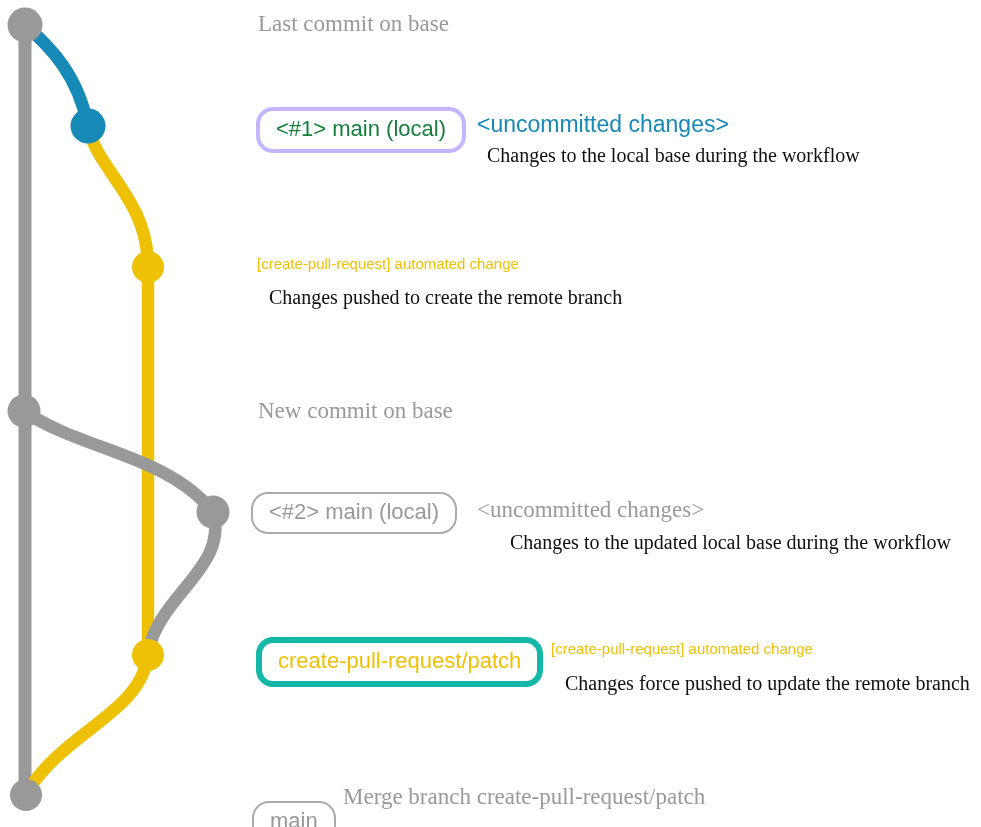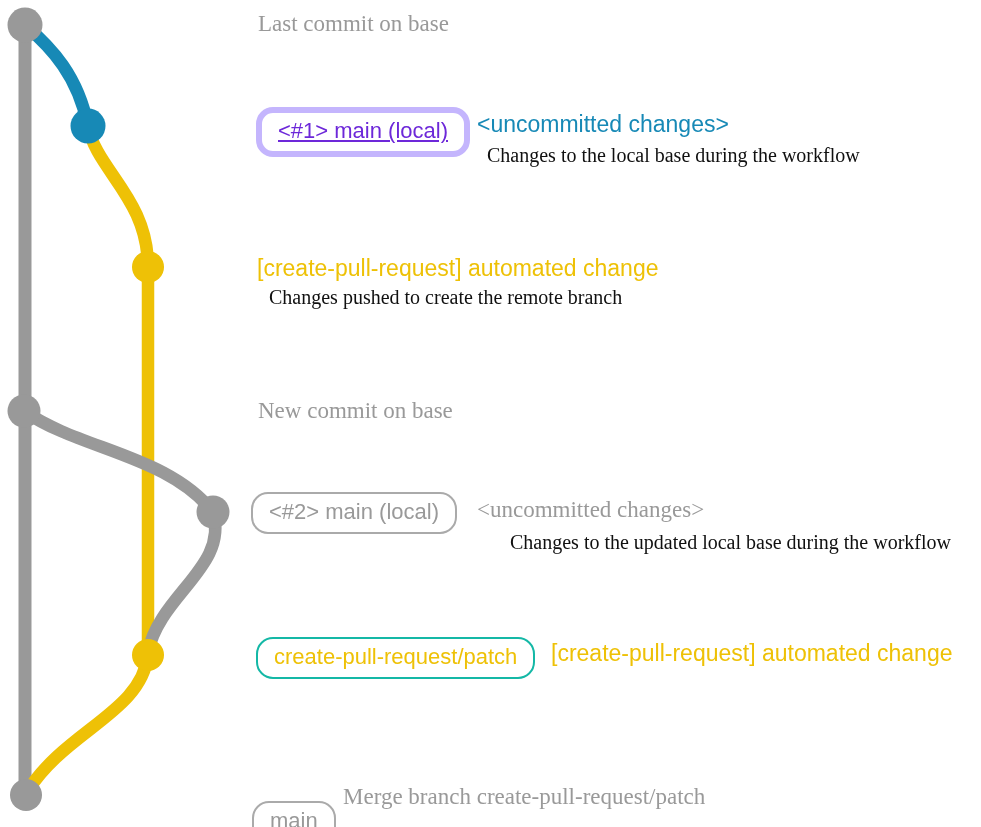--- a/index.html
+++ b/index.html
@@ -10,36 +10,36 @@
     background: #ffffff;
     overflow: hidden;
     font-family: "Liberation Sans", sans-serif;
   }
   .graph-svg { position: absolute; left: 0; top: 0; }
 
   .lbl { position: absolute; white-space: nowrap; }
 
   .gray-text  { color: #999999; font-size: 23px; font-family: Liberation Serif, serif; }
   .blue-text  { color: #1789b6; font-size: 23px; }
-  .yellow-text{ color: #eec106; font-size: 23px; }
+  .yellow-text{ color: #eec106; font-size: 15px; }
   .serif-text { color: #101010; font-size: 20px; font-family: "Liberation Serif", serif; text-align: right; }
 
   .badge {
     position: absolute;
     display: inline-block;
     font-size: 22px;
     line-height: 30px;
     padding: 3px 16px 5px 16px;
     border-radius: 17px;
     background: #ffffff;
     white-space: nowrap;
   }
-  .badge-blue   { border: 6px solid #c4b5fd; color: #6d28d9; text-decoration: underline; }
+  .badge-blue   { border: 4px solid #c4b5fd; color: #15803d; }
   .badge-gray   { border: 2px solid #aaaaaa; color: #999999; }
-  .badge-yellow { border: 2px solid #14b8a6; color: #eec106; }
+  .badge-yellow { border: 6px solid #14b8a6; color: #eec106; }
 </style>
 </head>
 <body>
 
 <div class="canvas">
 
   <svg class="graph-svg" width="250" height="827" viewBox="0 0 250 827">
 
     <path d="M25,25 L25,795" stroke="#999999" stroke-width="13" fill="none"></path>
 
@@ -74,17 +74,18 @@
   <div class="lbl gray-text" style="left:258px; top:398px;">New commit on base</div>
 
   <div class="lbl serif-text" style="left:269px; top:286px;">Changes pushed to create the remote branch</div>
 
   <div class="badge badge-gray" style="left:251px; top:492px;">&lt;#2&gt; main (local)</div>
   <div class="lbl gray-text" style="left:477px; top:497px;">&lt;uncommitted changes&gt;</div>
   <div class="lbl serif-text" style="left:487px; top:531px;margin-left:23px;">Changes to the updated local base during the workflow</div>
 
   <div class="badge badge-yellow" style="left:256px; top:637px;">create-pull-request/patch</div>
   <div class="lbl yellow-text" style="left:551px; top:640px;">[create-pull-request] automated change</div>
+  <div class="lbl serif-text" style="left:565px; top:672px;">Changes force pushed to update the remote branch</div>
 
   <div class="badge badge-gray" style="left:252px; top:801px;">main</div>
   <div class="lbl gray-text" style="left:343px; top:784px;">Merge branch create-pull-request/patch</div>
 
 </div>
 
 </body></html>

